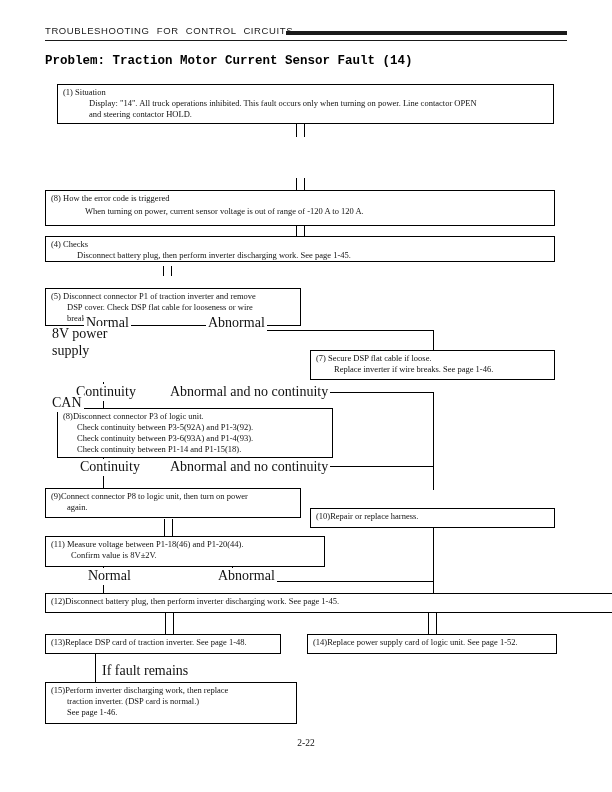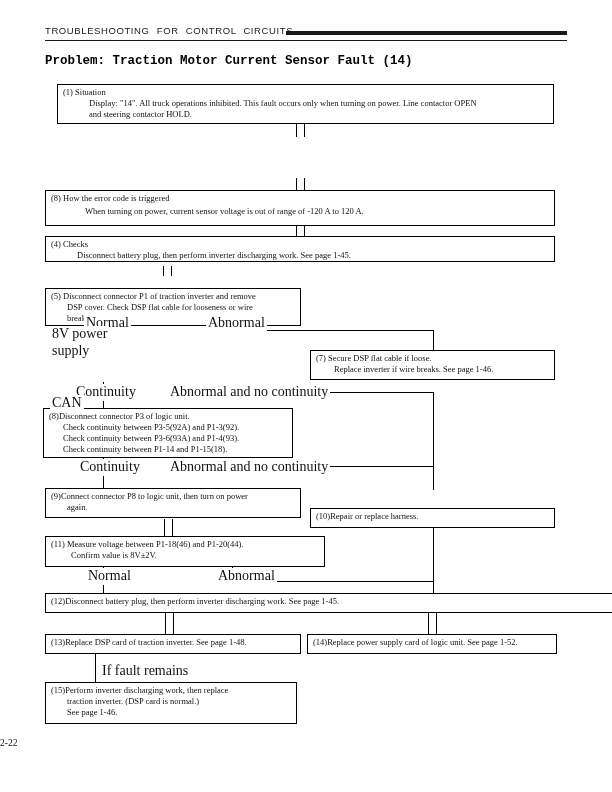--- a/index.html
+++ b/index.html
@@ -26,21 +26,21 @@
     position:absolute; font-size:14px; line-height:1.2; background:#fff;
     padding:0 2px; z-index:3;
   }
   .vline { position:absolute; width:1px; background:#000; z-index:1; }
   .hline { position:absolute; height:1px; background:#000; z-index:1; }
   .conn {
     position:absolute; width:9px; border-left:1px solid #000;
     border-right:1px solid #000; z-index:1;
   }
   .footer {
-    position:absolute; left:0; width:612px; 
+    position:absolute; left:0; width:612px; text-align:center;
     font-size:9.5px; color:#111;
   }
 </style>
 </head>
 <body>
 
 <div class="page">
 
   <div class="hdr-text" style="left:45px;top:25px">TROUBLESHOOTING FOR CONTROL CIRCUITS</div>
   <div class="rule" style="left:45px;top:40px;width:522px;height:1px"></div>
@@ -98,21 +98,21 @@
 DSP cover. Check DSP flat cable for looseness or wire
 breakage.</div>
   </div>
 
 
   <div class="box" style="left:310px;top:350px;width:245px;height:30px">
     <div class="bt" style="padding-left:18px;text-indent:-18px">(7) Secure DSP flat cable if loose.
 Replace inverter if wire breaks. See page 1-46.</div>
   </div>
 
-  <div class="box" style="left:43px;top:408px;width:250px;height:50px">
+  <div class="box" style="left:57px;top:408px;width:276px;height:50px">
     <div class="bt" style="padding-left:14px;text-indent:-14px">(8)Disconnect connector P3 of logic unit.
 Check continuity between P3-5(92A) and P1-3(92).
 Check continuity between P3-6(93A) and P1-4(93).
 Check continuity between P1-14 and P1-15(18).</div>
   </div>
 
   <div class="box" style="left:45px;top:488px;width:256px;height:30px">
     <div class="bt" style="padding-left:16px;text-indent:-16px">(9)Connect connector P8 to logic unit, then turn on power
 again.</div>
   </div>
@@ -123,21 +123,21 @@
 
   <div class="box" style="left:45px;top:536px;width:280px;height:31px">
     <div class="bt" style="padding-left:20px;text-indent:-20px">(11) Measure voltage between P1-18(46) and P1-20(44).
 Confirm value is 8V±2V.</div>
   </div>
 
   <div class="box" style="left:45px;top:593px;width:590px;height:20px">
     <div class="bt">(12)Disconnect battery plug, then perform inverter discharging work. See page 1-45.</div>
   </div>
 
-  <div class="box" style="left:45px;top:634px;width:256px;height:20px">
+  <div class="box" style="left:45px;top:634px;width:236px;height:20px">
     <div class="bt">(13)Replace DSP card of traction inverter. See page 1-48.</div>
   </div>
 
   <div class="box" style="left:307px;top:634px;width:250px;height:20px">
     <div class="bt">(14)Replace power supply card of logic unit. See page 1-52.</div>
   </div>
 
   <div class="box" style="left:45px;top:682px;width:252px;height:42px">
     <div class="bt" style="padding-left:16px;text-indent:-16px">(15)Perform inverter discharging work, then replace
 traction inverter. (DSP card is normal.)

